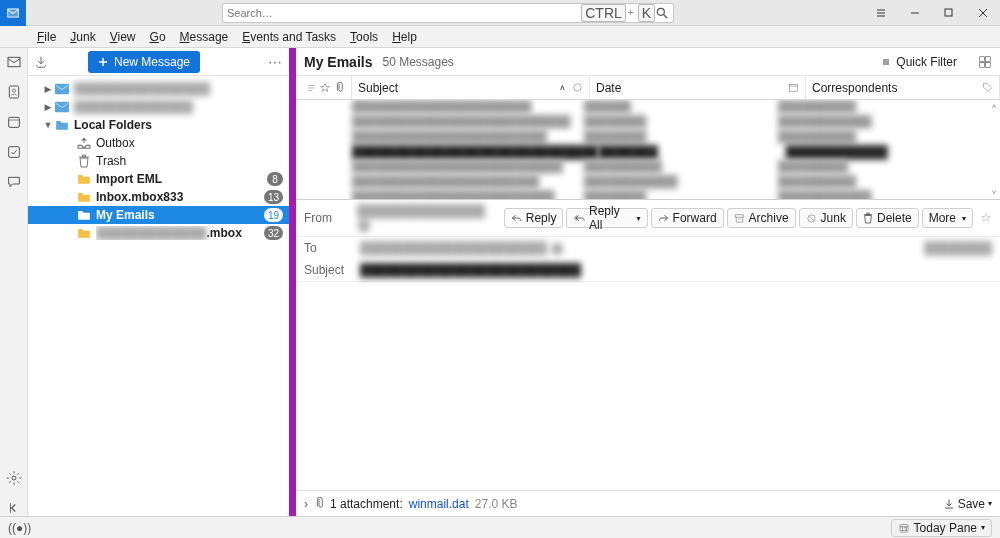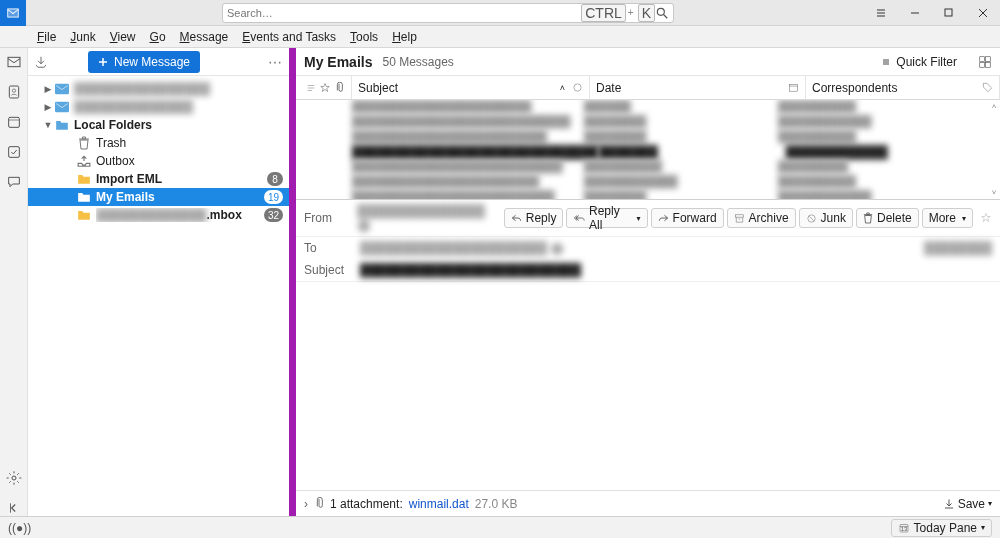--- a/index.html
+++ b/index.html
@@ -218,42 +218,51 @@
         <span class="tw">▼</span>
         <span class="ic">
             <svg width="14" height="12" viewBox="0 0 24 20">
               <path class="fld-b" d="M2 3h7l2 3h11v12H2z"></path>
             </svg>
           </span>
         <span class="lbl">Local Folders</span>
       </div>
       <div class="tree-row ind2">
         <span class="ic">
+            <svg width="14" height="12" viewBox="0 0 24 20">
+              <path fill="none" stroke="#777" stroke-width="2" d="M2 14h6l2 3h4l2-3h6v5H2zM12 2v8M8 6l4-4 4 4"></path>
+            </svg>
+          </span>
+        <span class="lbl">Outbox</span>
+      </div>
+      <div class="tree-row ind2">
+        <span class="ic">
             <svg width="12" height="14" viewBox="0 0 24 28">
               <path fill="none" stroke="#777" stroke-width="2" d="M4 8h16l-2 18H6zM2 6h20M9 2h6v4H9z"></path>
             </svg>
           </span>
         <span class="lbl">Trash</span>
       </div>
-      <div class="tree-row ind2">
-        <span class="ic">
-            <svg width="14" height="12" viewBox="0 0 24 20">
-              <path fill="none" stroke="#777" stroke-width="2" d="M2 14h6l2 3h4l2-3h6v5H2zM12 2v8M8 6l4-4 4 4"></path>
-            </svg>
-          </span>
-        <span class="lbl">Outbox</span>
-      </div>
       <div class="tree-row ind2 row-bold">
         <span class="ic">
             <svg width="14" height="12" viewBox="0 0 24 20">
               <path class="fld-y" d="M2 3h7l2 3h11v12H2z"></path>
             </svg>
           </span>
         <span class="lbl">Import EML</span>
         <span class="badge">8</span>
+      </div>
+      <div class="tree-row ind2 row-bold">
+        <span class="ic">
+            <svg width="14" height="12" viewBox="0 0 24 20">
+              <path class="fld-y" d="M2 3h7l2 3h11v12H2z"></path>
+            </svg>
+          </span>
+        <span class="lbl">Inbox.mbox833</span>
+        <span class="badge">13</span>
       </div>
       <div class="tree-row ind2 row-bold sel">
         <span class="ic">
             <svg width="14" height="12" viewBox="0 0 24 20">
               <path fill="#fff" d="M2 3h7l2 3h11v12H2z"></path>
             </svg>
           </span>
         <span class="lbl">My Emails</span>
         <span class="badge">19</span>
       </div>

